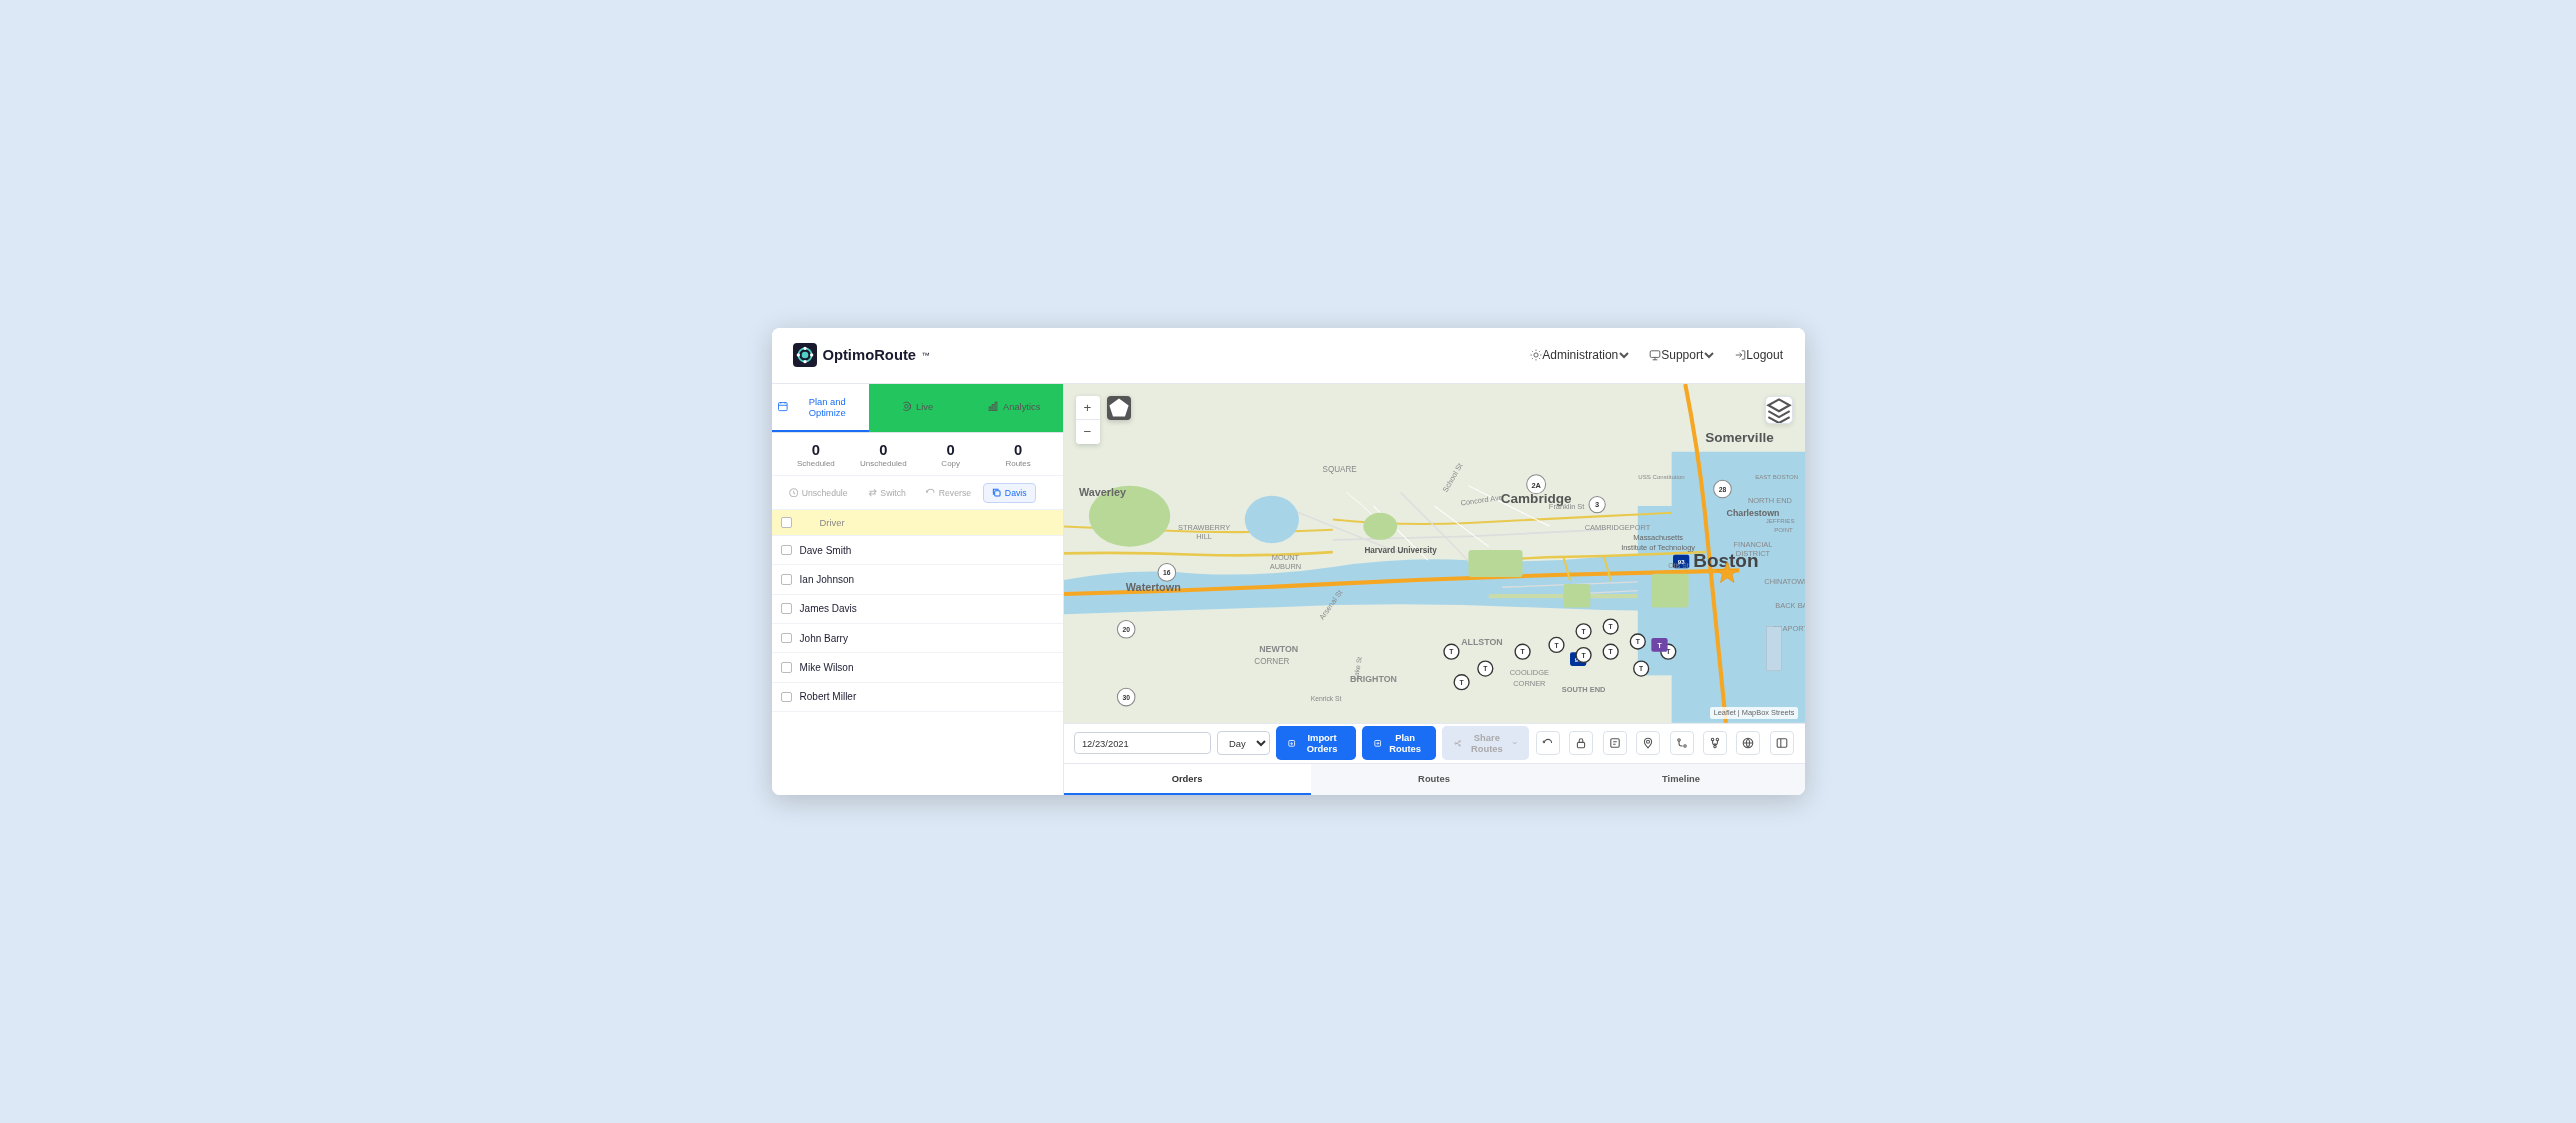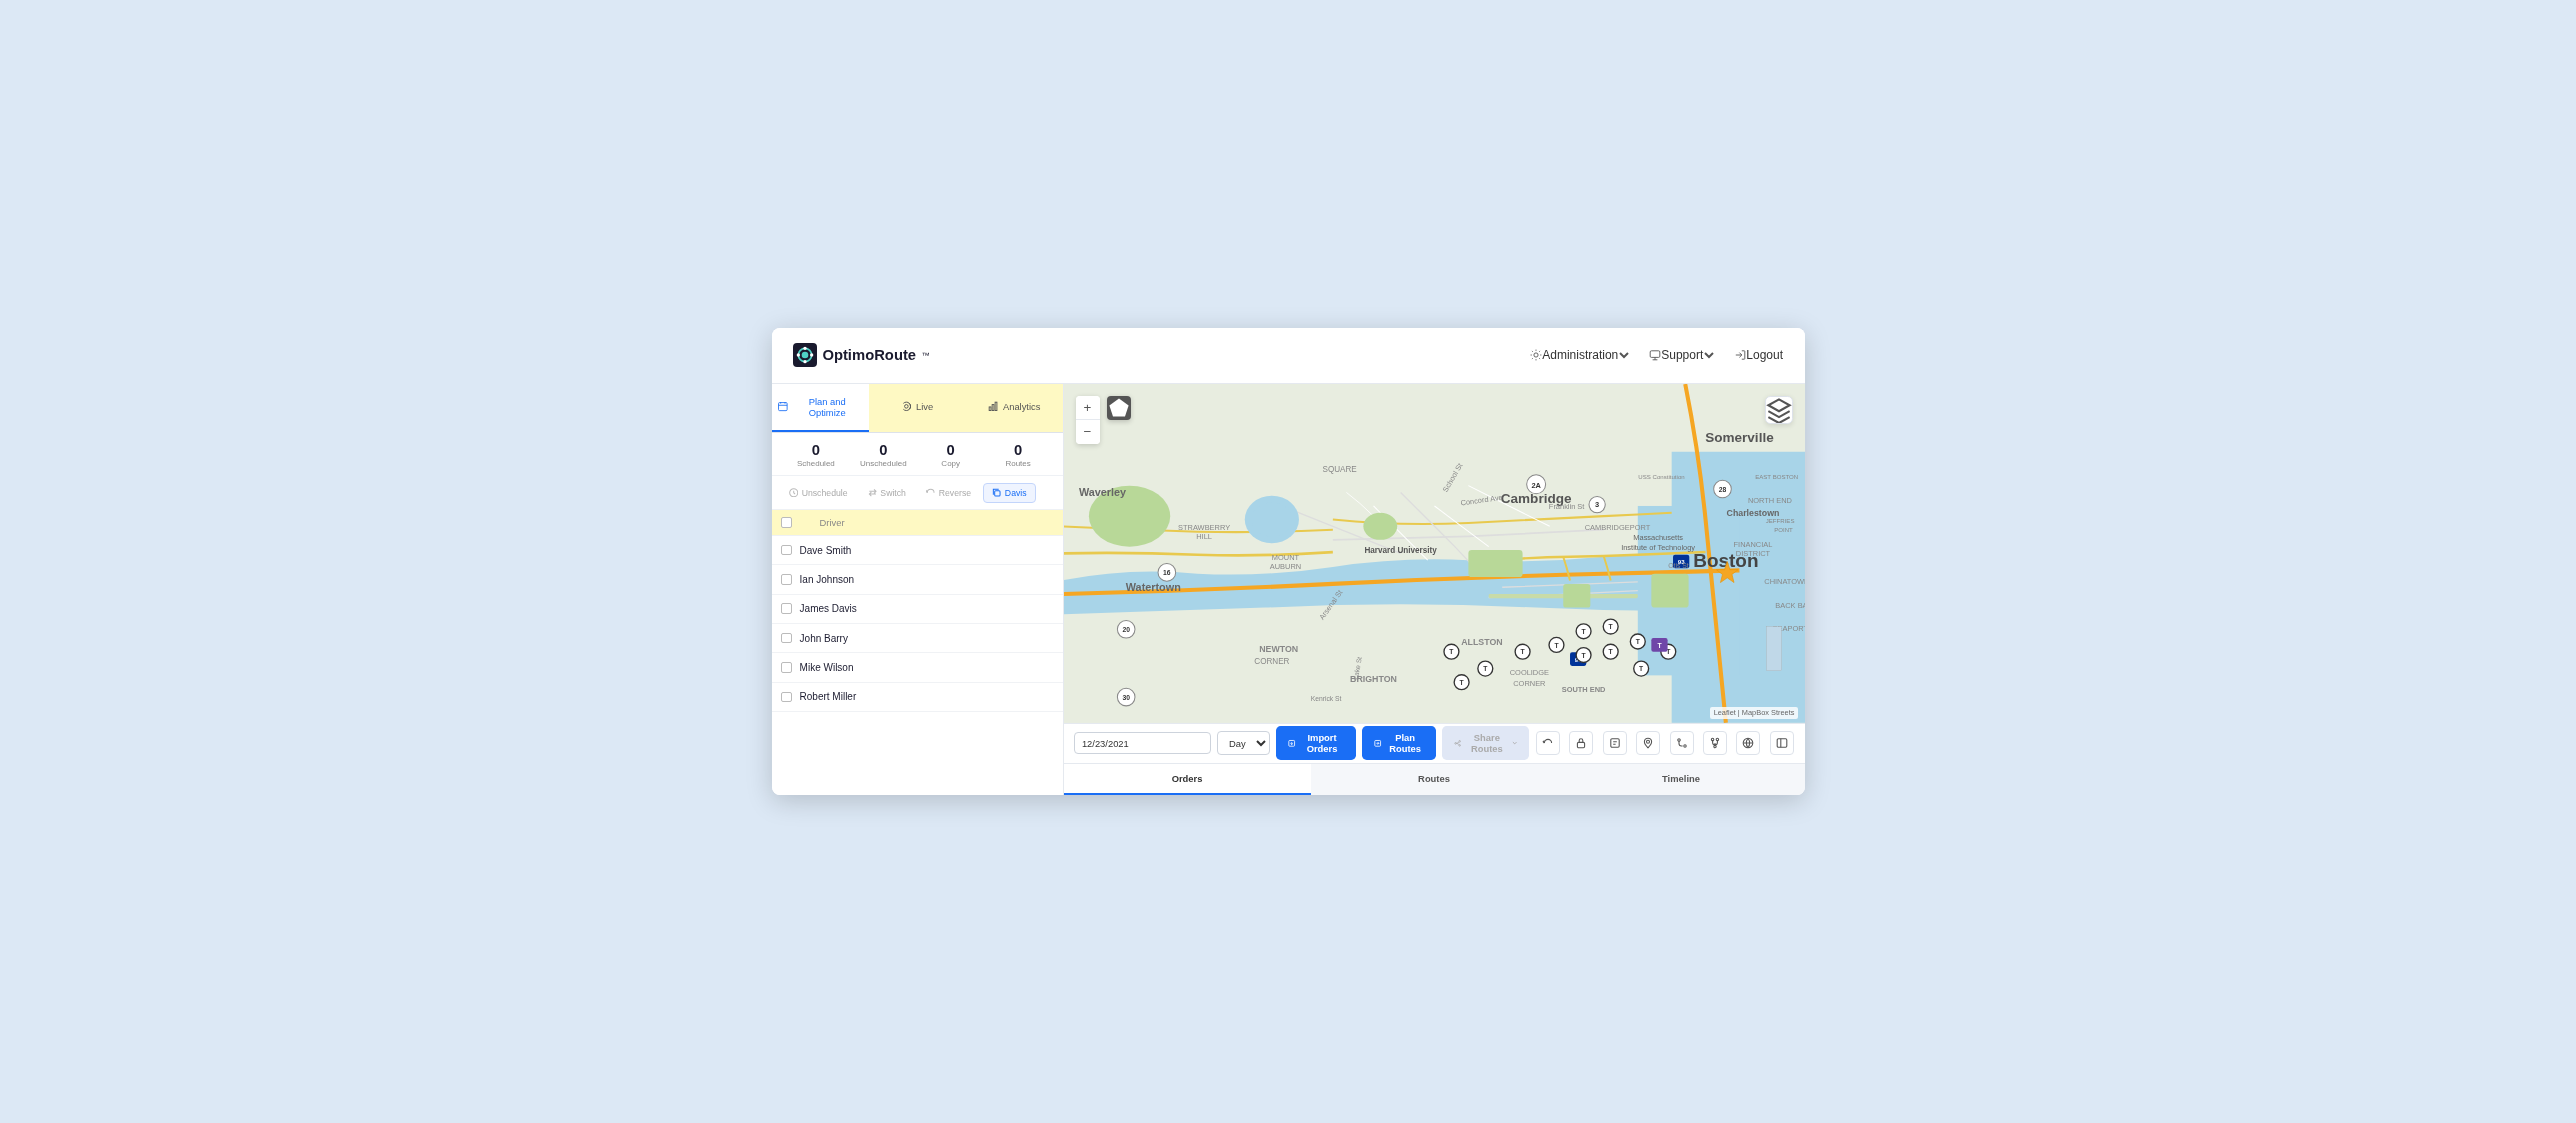--- a/index.html
+++ b/index.html
@@ -88,21 +88,21 @@
       text-align: center;
       font-size: 9.4px;
       font-weight: 500;
       color: #555;
       cursor: pointer;
       border-bottom: 2px solid transparent;
       display: flex;
       align-items: center;
       justify-content: center;
       gap: 4.7px;
-      background: #fef9c3;
+      background: #22c55e;
     }
     .tab.active {
       background: #fff;
       color: #1a6ef5;
       border-bottom: 2px solid #1a6ef5;
     }
     .tab svg { width: 10.7px; height: 10.7px; }
 
     
     .stats-row {

